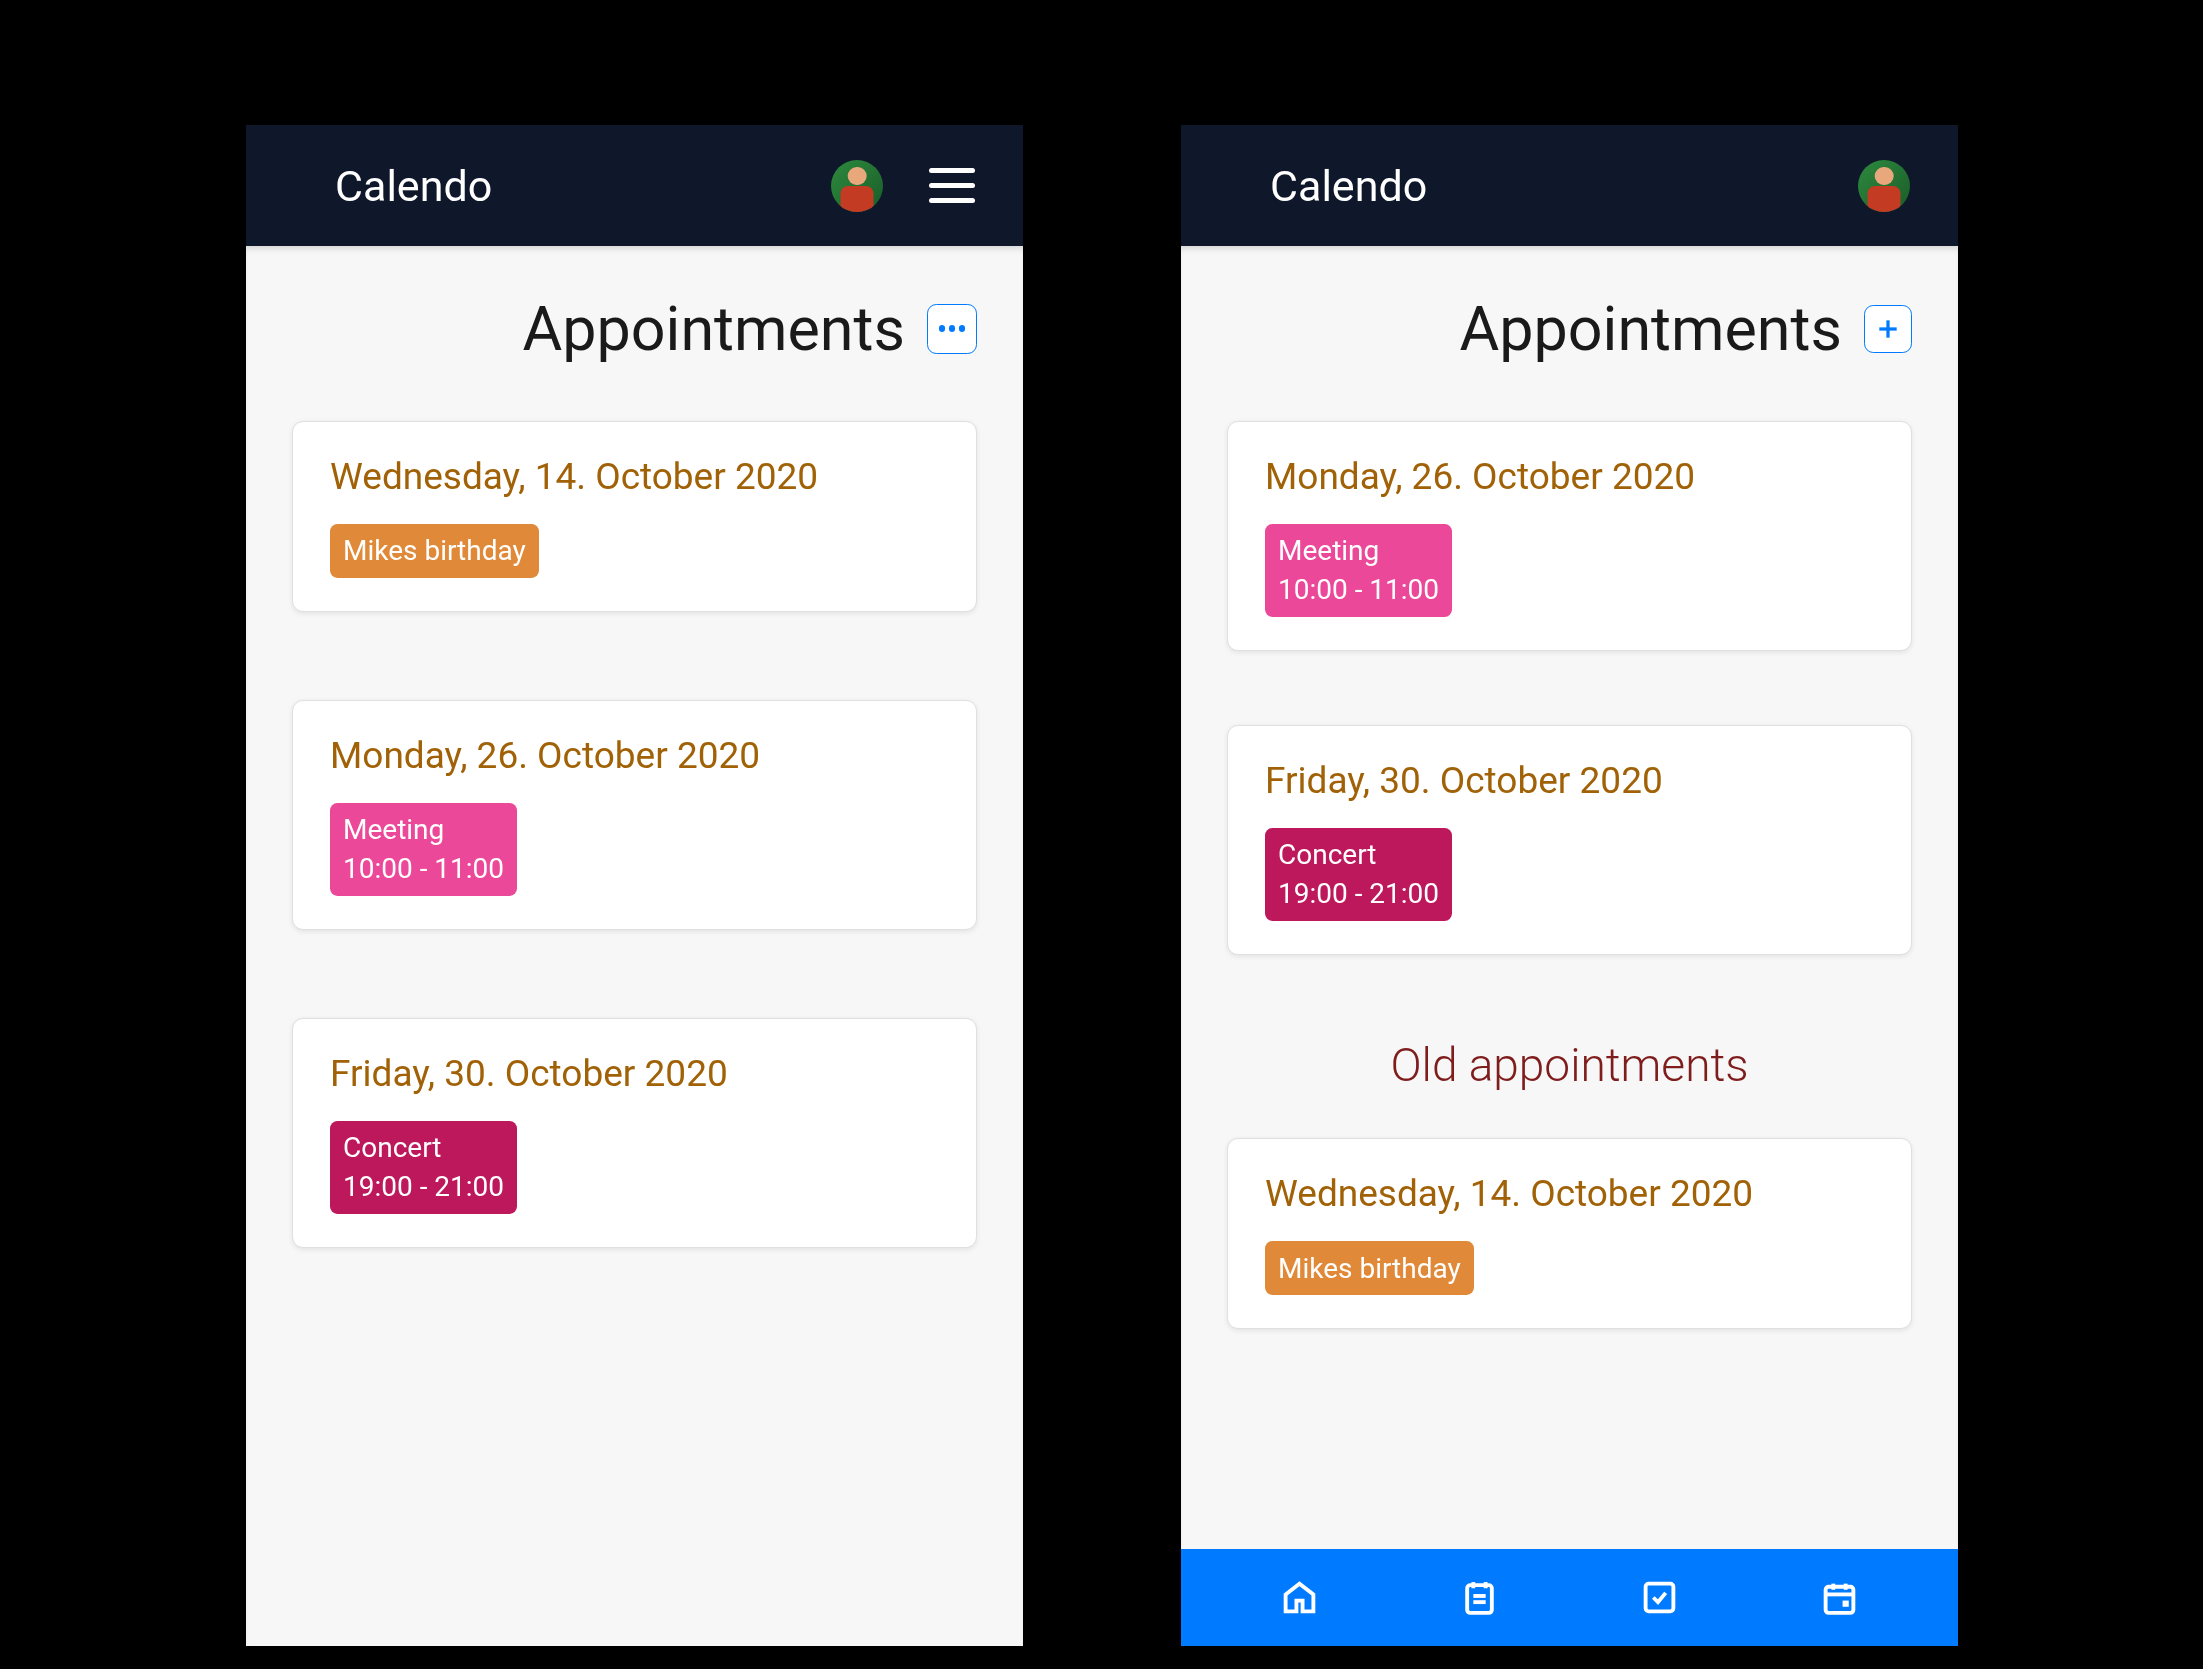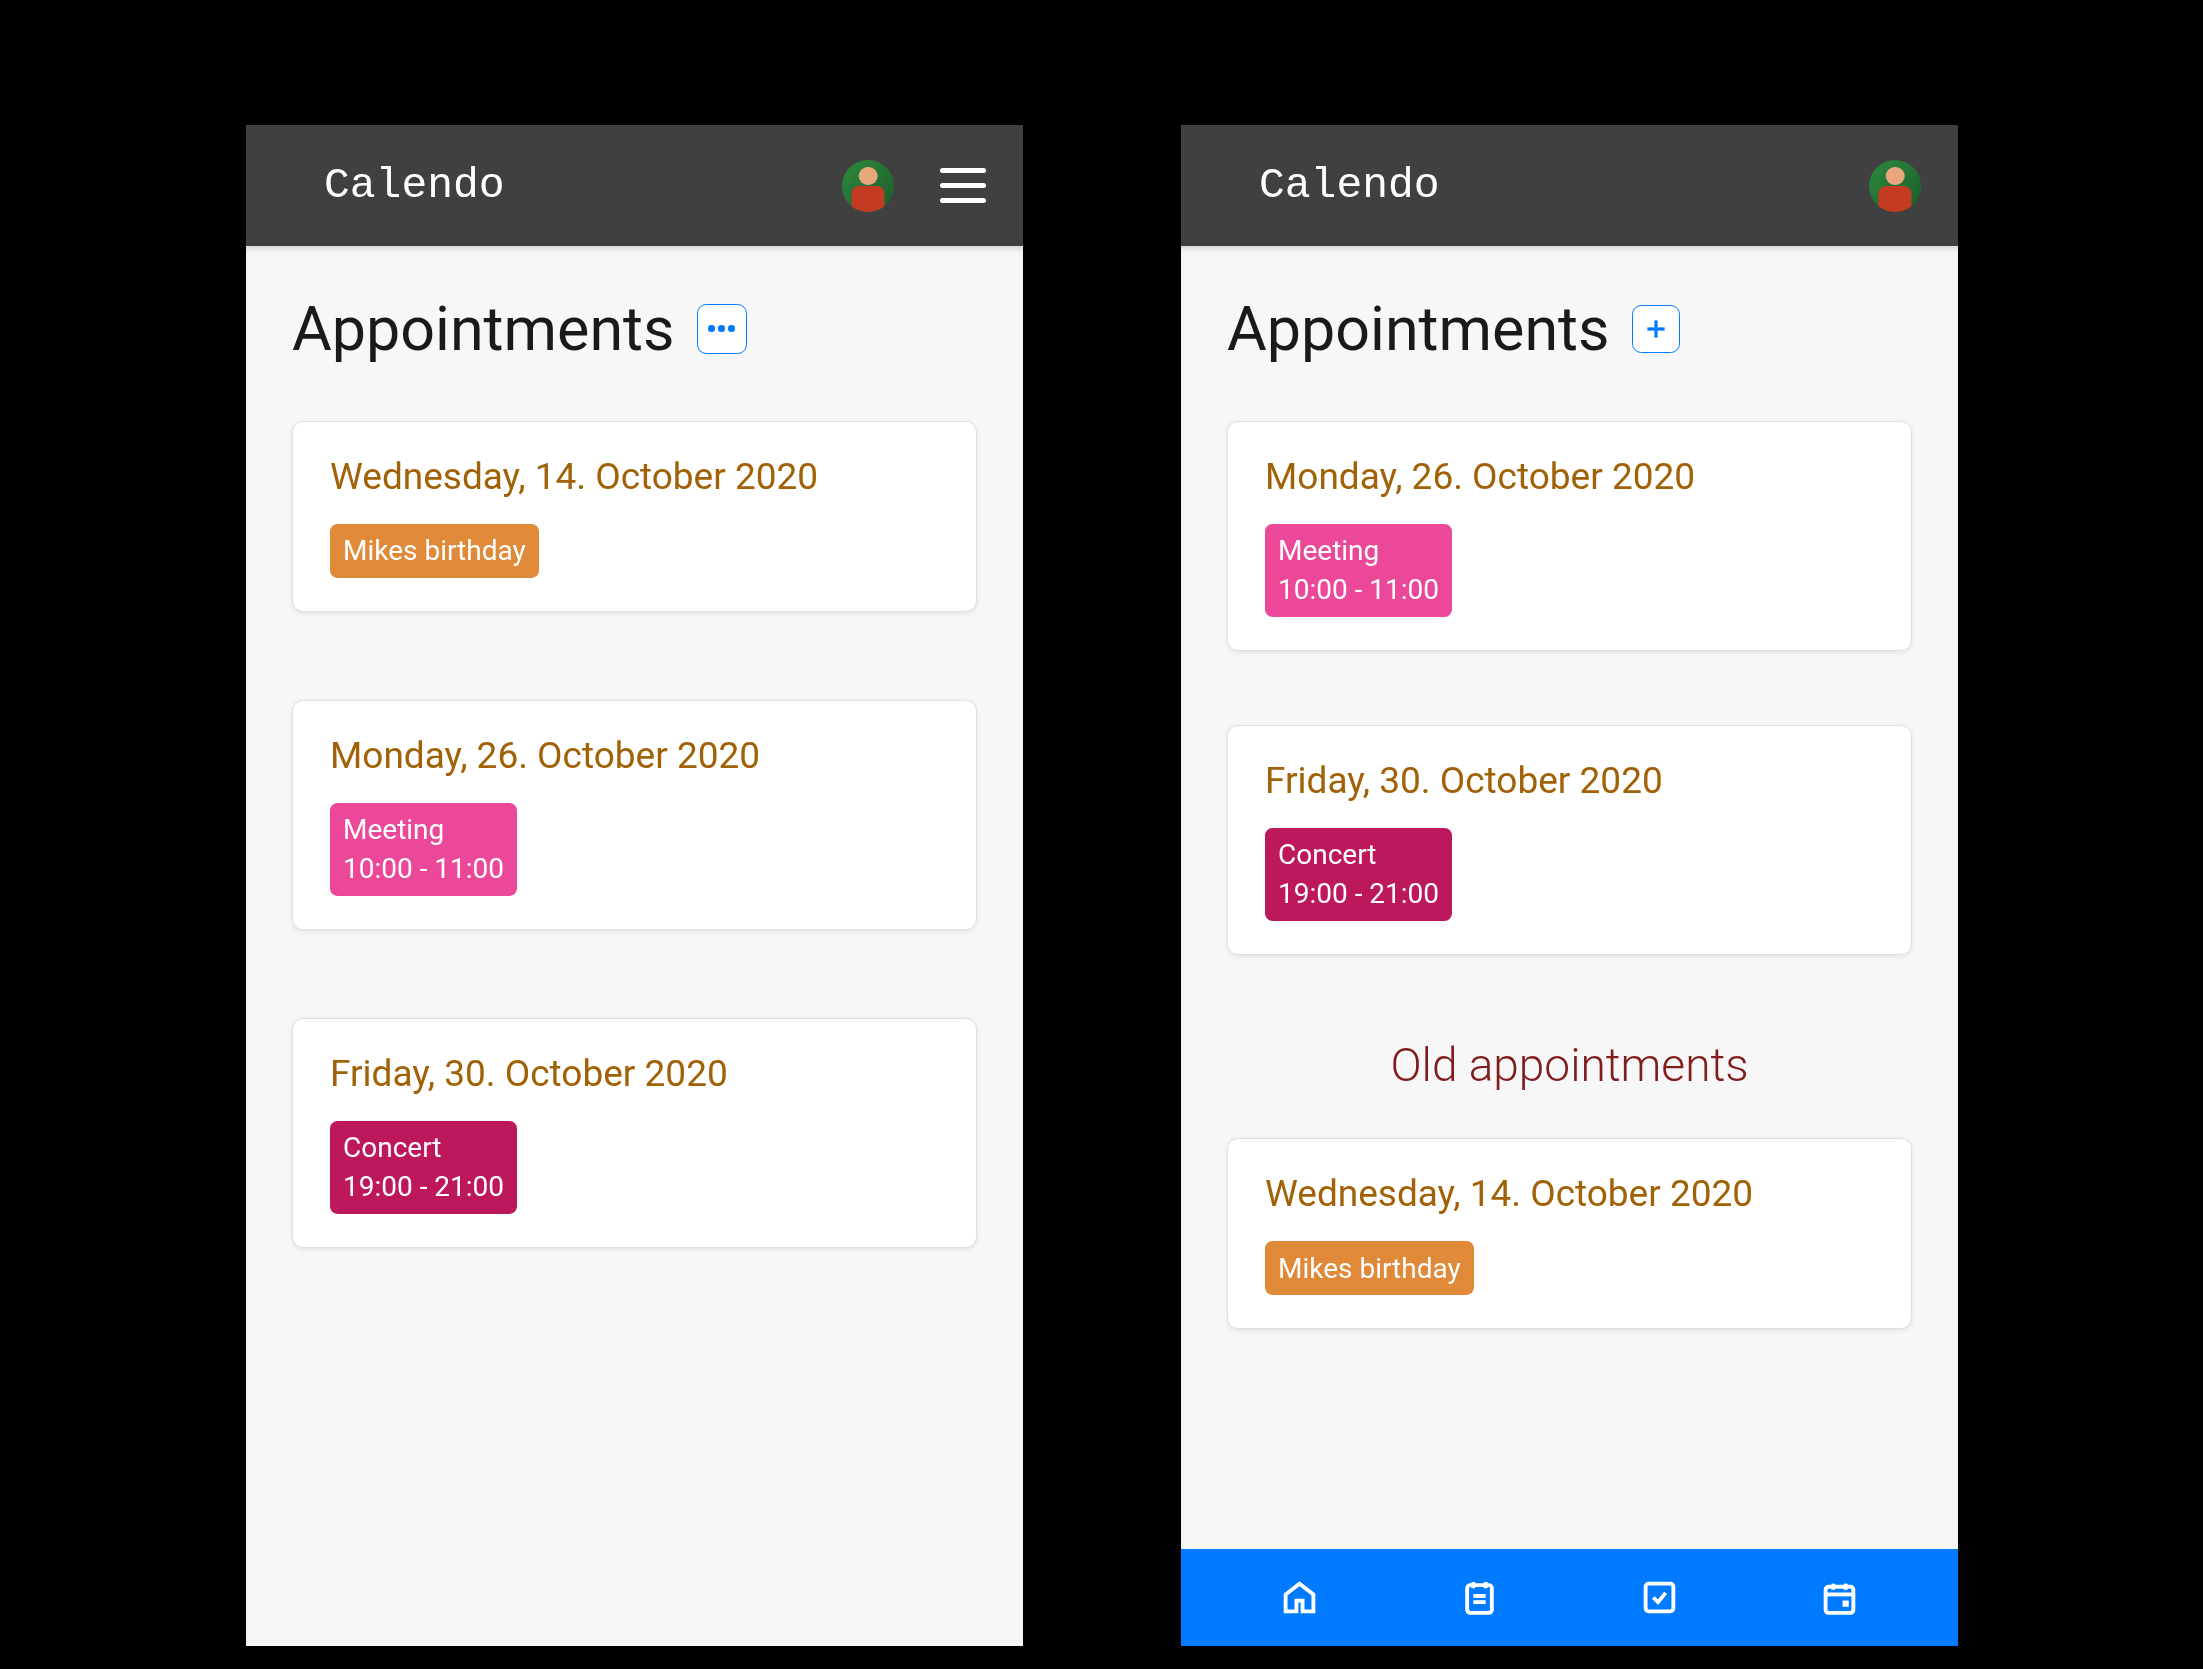--- a/index.html
+++ b/index.html
@@ -31,27 +31,26 @@
     .phone-left {
       height: 1521px;
     }
     
     .phone-right {
       height: 1521px;
       position: relative;
     }
     
     .header {
-      background: #404040;
+      background: #0f172a;
       height: 121px;
       display: flex;
       align-items: center;
-      padding: 0 37px;
+      padding: 0 48px;
       justify-content: space-between;
-      font-family: Liberation Mono, monospace;
     }
     
     .header-left {
       display: flex;
       align-items: center;
     }
     
     .header-title {
       color: #fff;
       font-size: 43px;
@@ -119,21 +118,21 @@
       flex: 1;
       padding: 28px 46px;
       display: flex;
       flex-direction: column;
       box-shadow: inset 0 5.6px 7.4px -3.7px rgba(0,0,0,0.15);
     }
     
     .page-title-row {
       display: flex;
       align-items: center;
-      justify-content: flex-start;
+      justify-content: flex-end;
       gap: 22px;
       margin-bottom: 56px;
       margin-top: 18.6px;
     }
     
     .page-title {
       font-size: 61px;
       font-weight: 400;
       color: #1a1a1a;
     }

